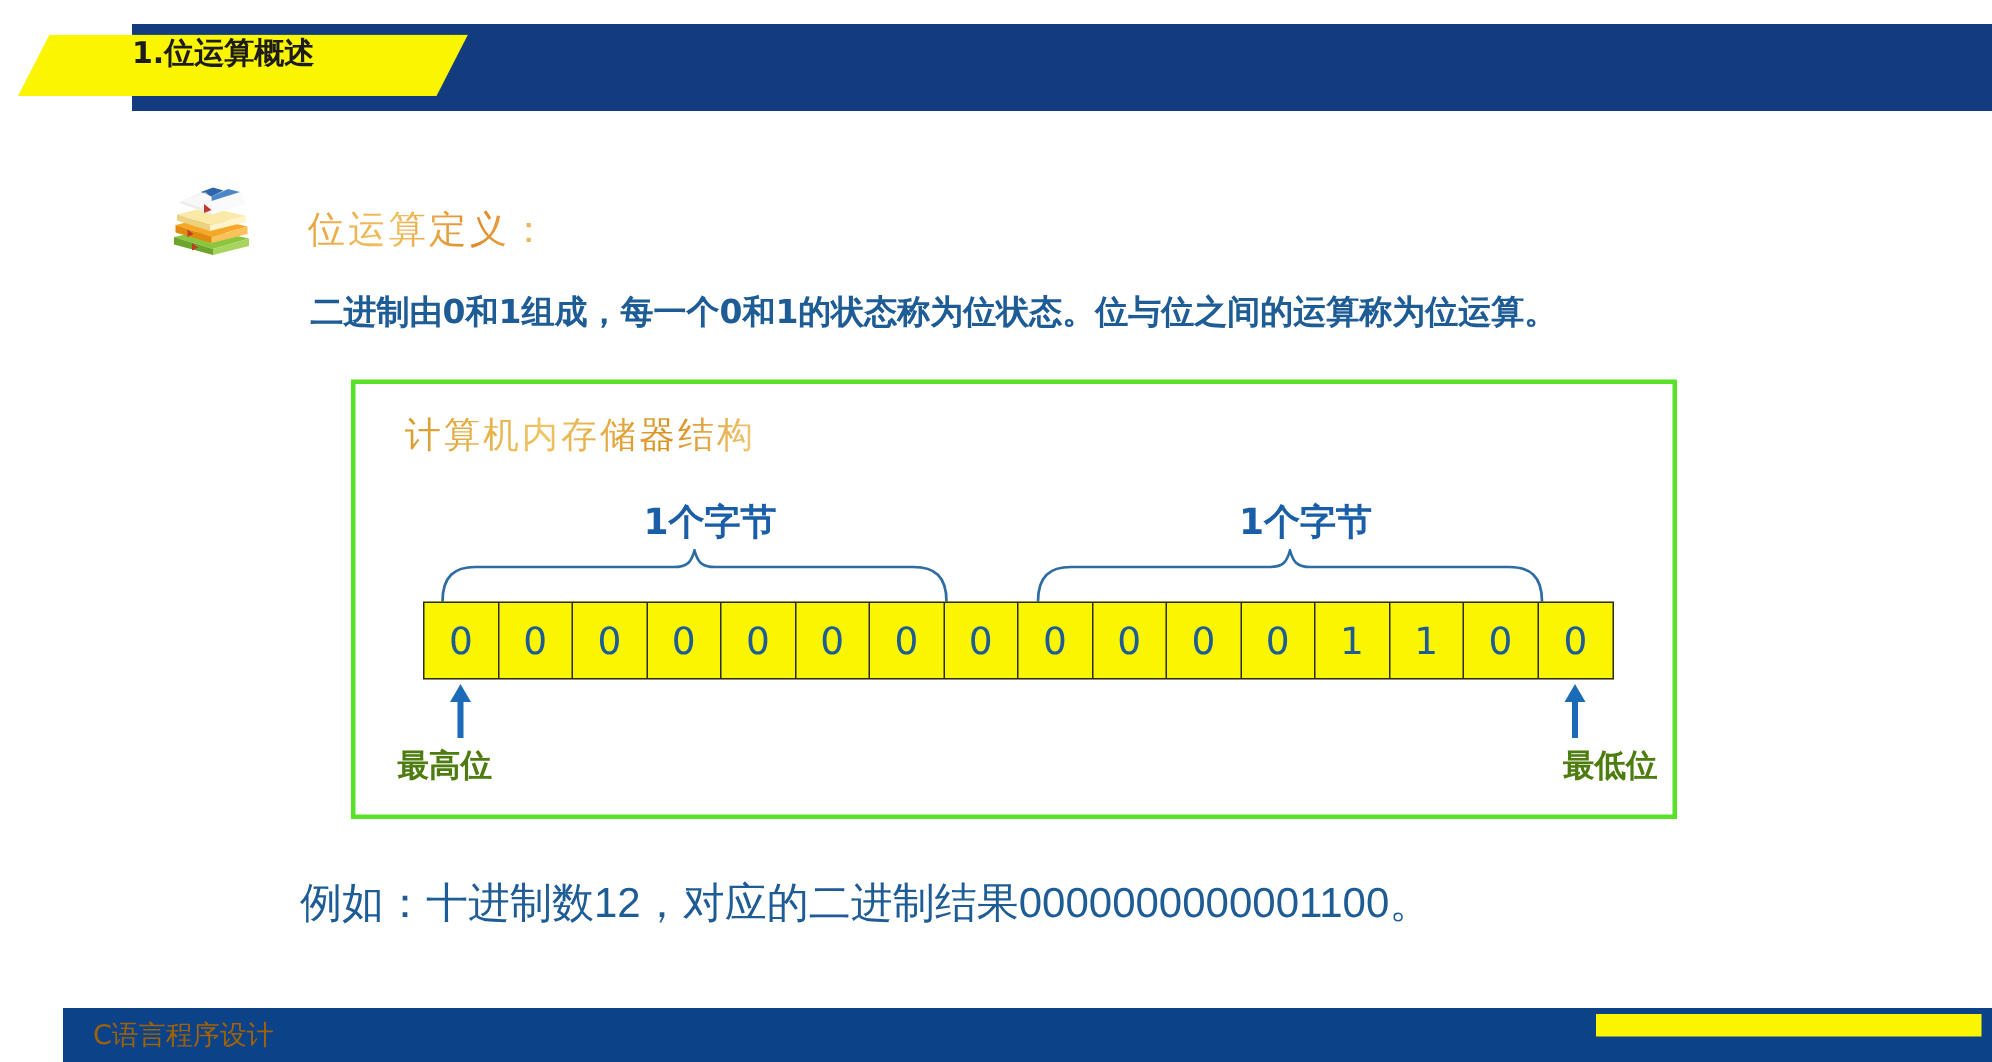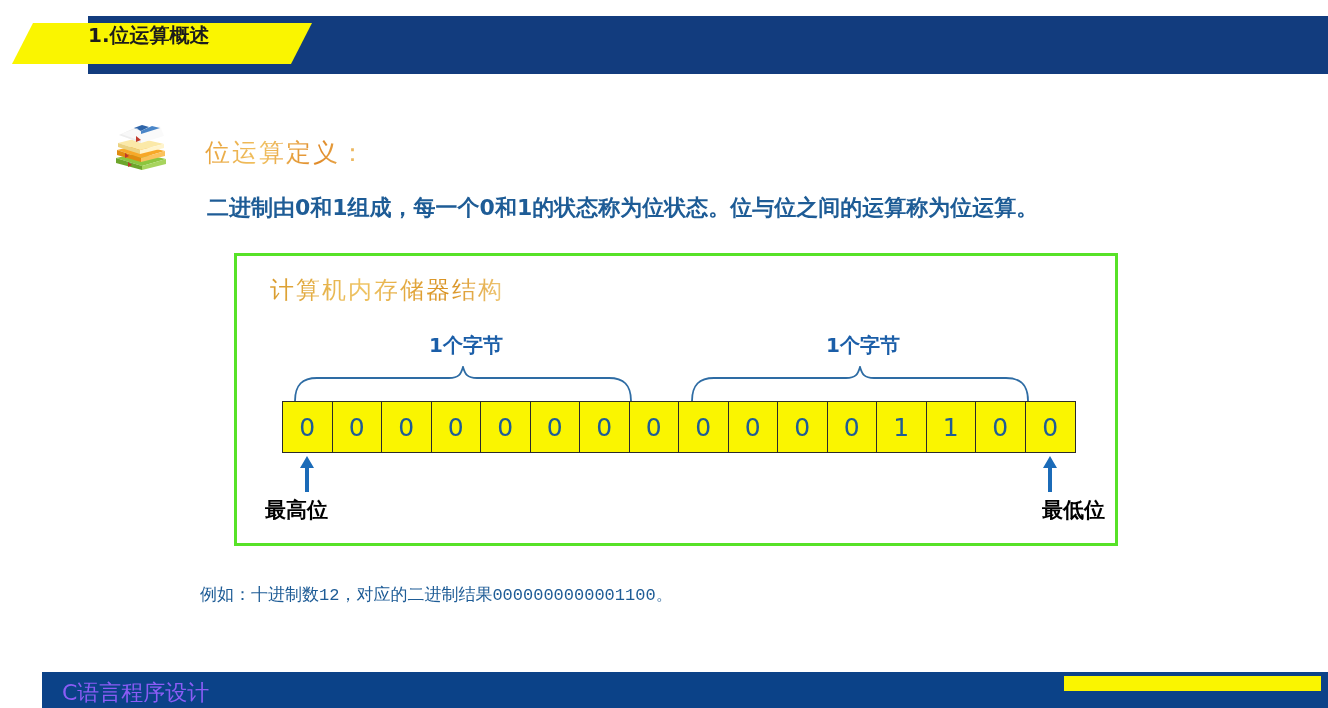--- a/index.html
+++ b/index.html
@@ -93,21 +93,21 @@
     background: linear-gradient(100deg, #D99A2A 0%, #EFC463 40%, #D8901F 75%, #F0CB7C 100%);
     -webkit-background-clip: text;
     background-clip: text;
     color: transparent;
     white-space: nowrap;
   }
 
   
   .byte-label {
     position: absolute;
-    font-size: 20px;
+    font-size: 24px;
     font-weight: bold;
     color: #1B5EA8;
     font-family: "DejaVu Sans", sans-serif;
     white-space: nowrap;
   }
   #byte-label-high { left: 192px; top: 76px; }
   #byte-label-low  { left: 589px; top: 76px; }
 
   
   .brace { position: absolute; top: 110px; }
@@ -141,50 +141,50 @@
   
   .bit-arrow { position: absolute; top: 200px; }
   #arrow-msb { left: 60px; }
   #arrow-lsb { left: 803px; }
 
   .bit-marker-label {
     position: absolute;
     top: 240px;
     font-size: 21px;
     font-weight: bold;
-    color: #000000;
+    color: #4d7c0f;
     font-family: "DejaVu Sans", sans-serif;
     white-space: nowrap;
     text-align: center;
   }
   #label-msb { left: 28px; }
   #label-lsb { left: 805px; }
 
   
   #example-line {
     position: absolute;
     left: 200px; top: 583px;
-    font-size: 17px;
+    font-size: 28px;
     color: #1E5C96;
     white-space: nowrap;
-    font-family: Liberation Mono, monospace;
+    font-family: Liberation Sans, sans-serif;
   }
 
   
   #footer-bluebar {
     position: absolute;
     left: 42px; top: 672px;
     width: 1286px; height: 36px;
     background: #0B4288;
   }
   #footer-title {
     position: absolute;
     left: 62px; top: 678px;
-    font-size: 22px;
-    color: #8b5cf6;
+    font-size: 18px;
+    color: #a16207;
     white-space: nowrap;
     font-family: "DejaVu Sans", sans-serif;
   }
   #footer-yellowbar {
     position: absolute;
     left: 1064px; top: 676px;
     width: 257px; height: 15px;
     background: #FAF500;
   }
 </style>

